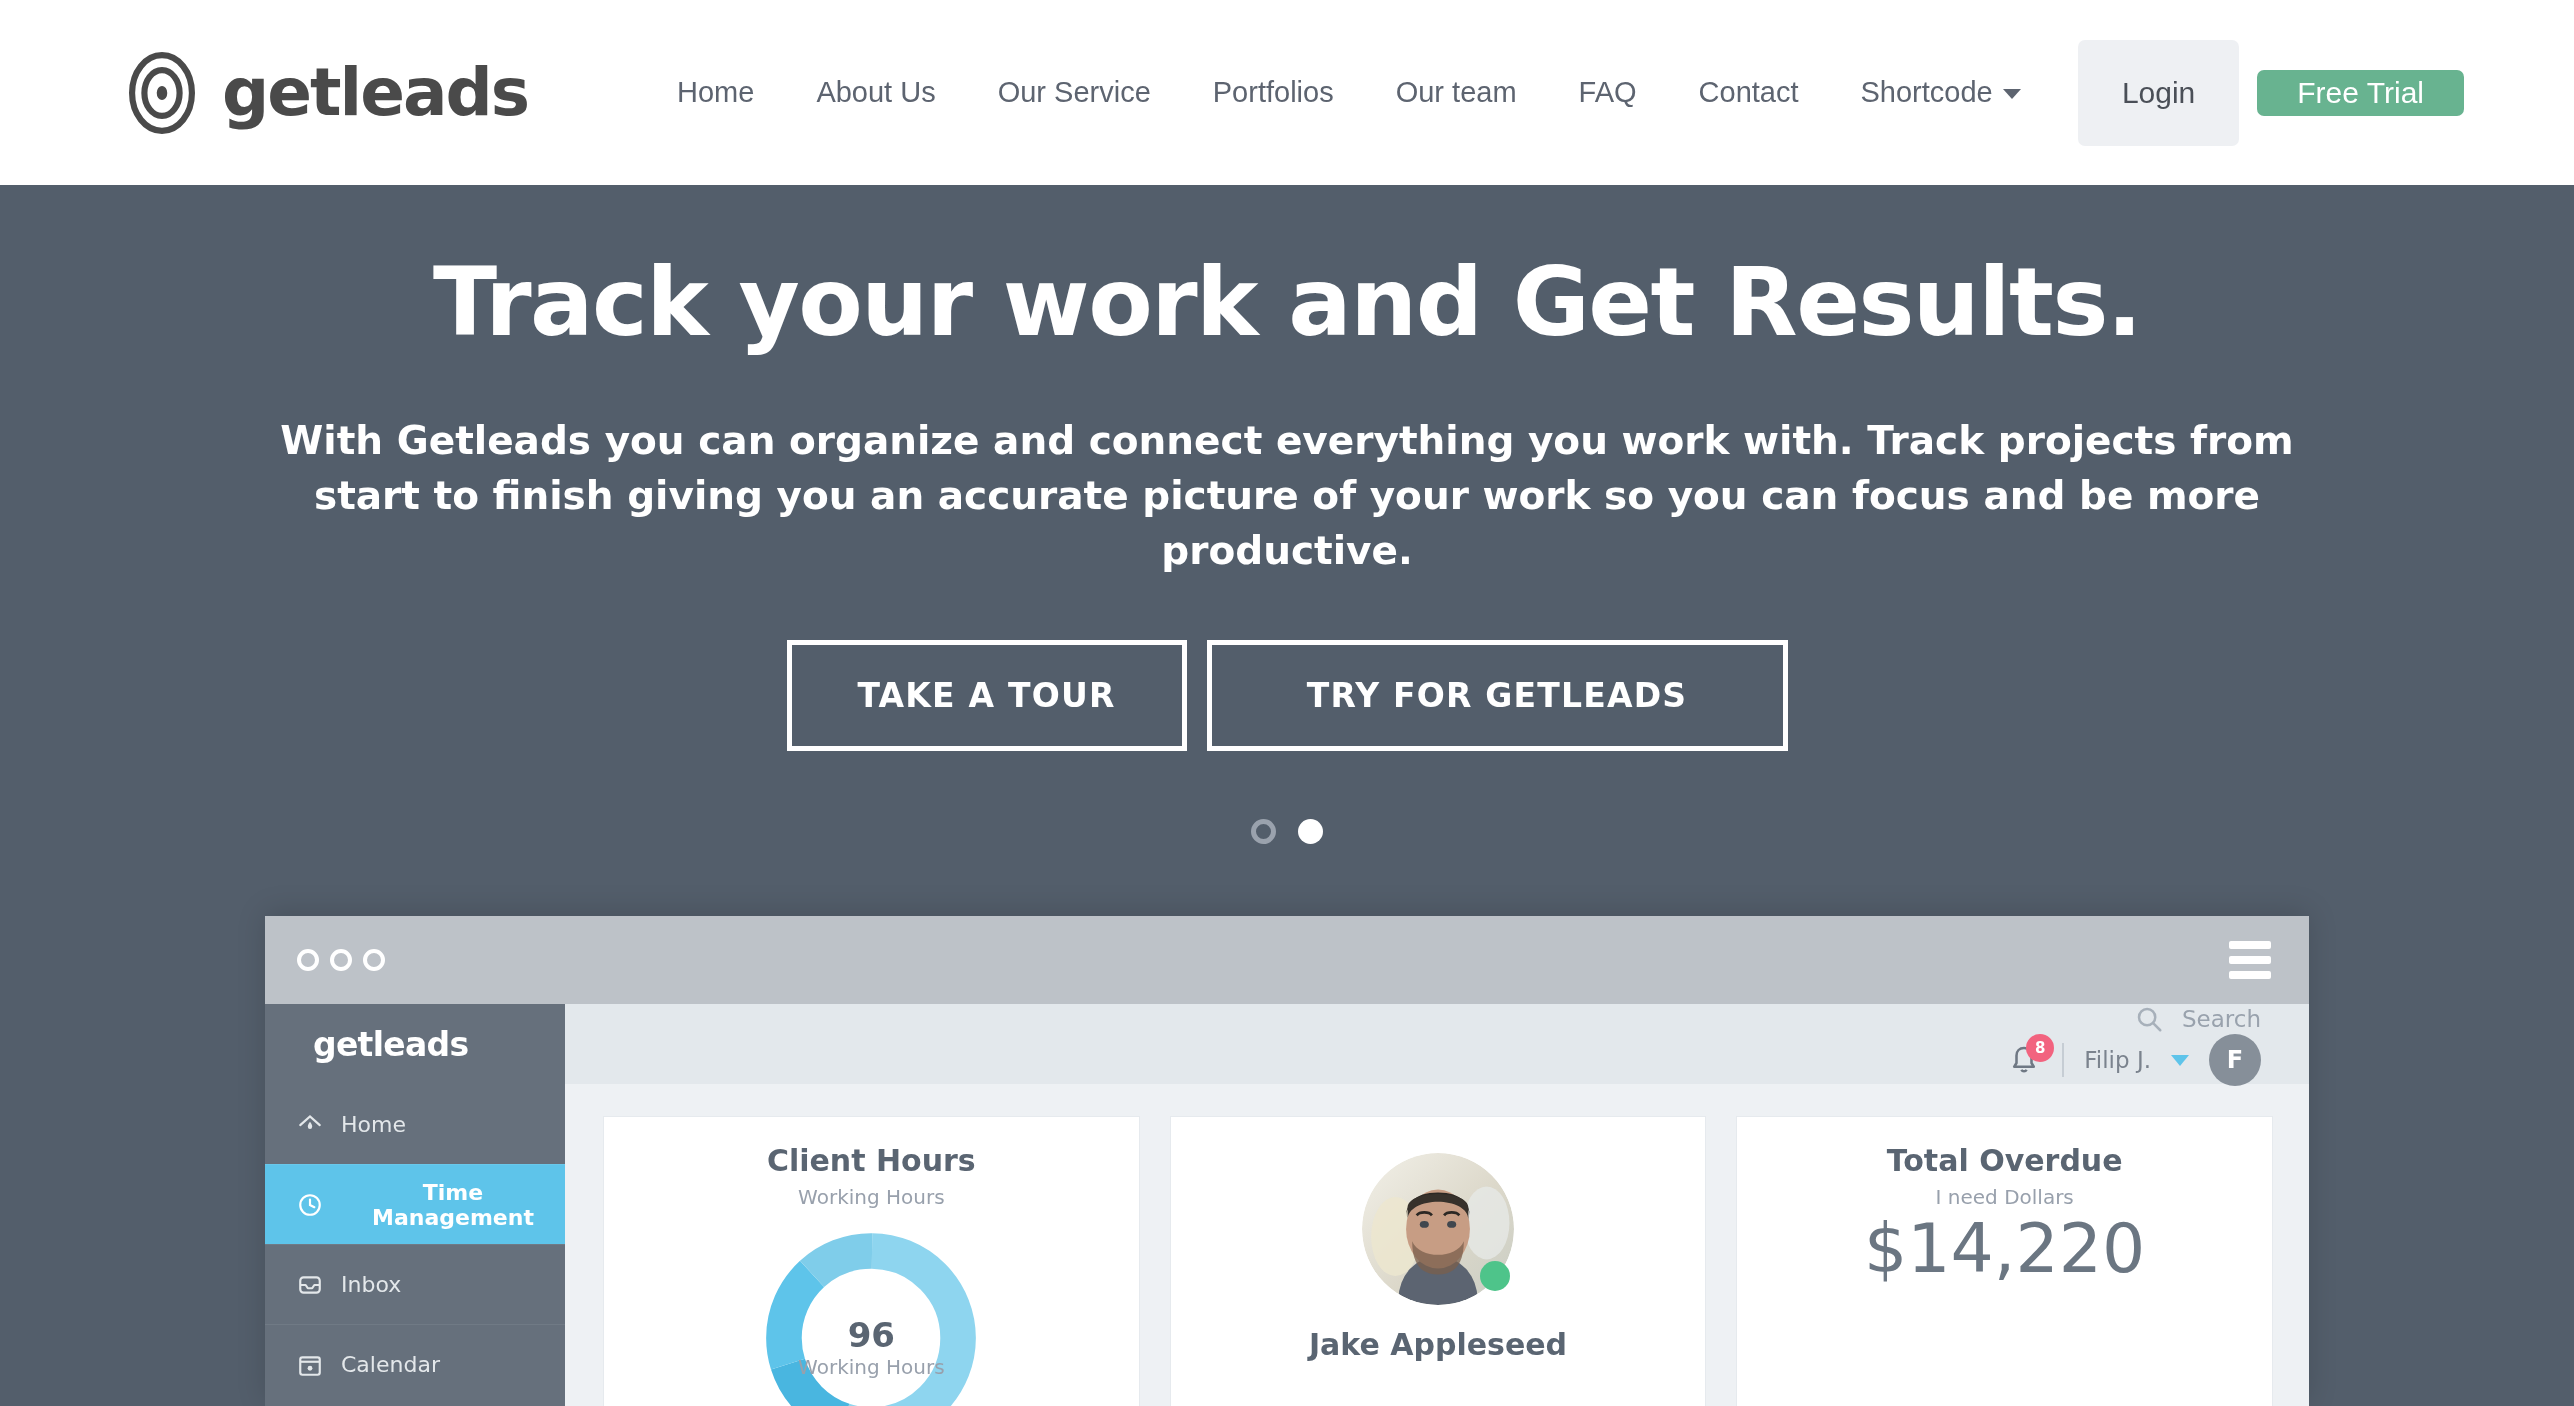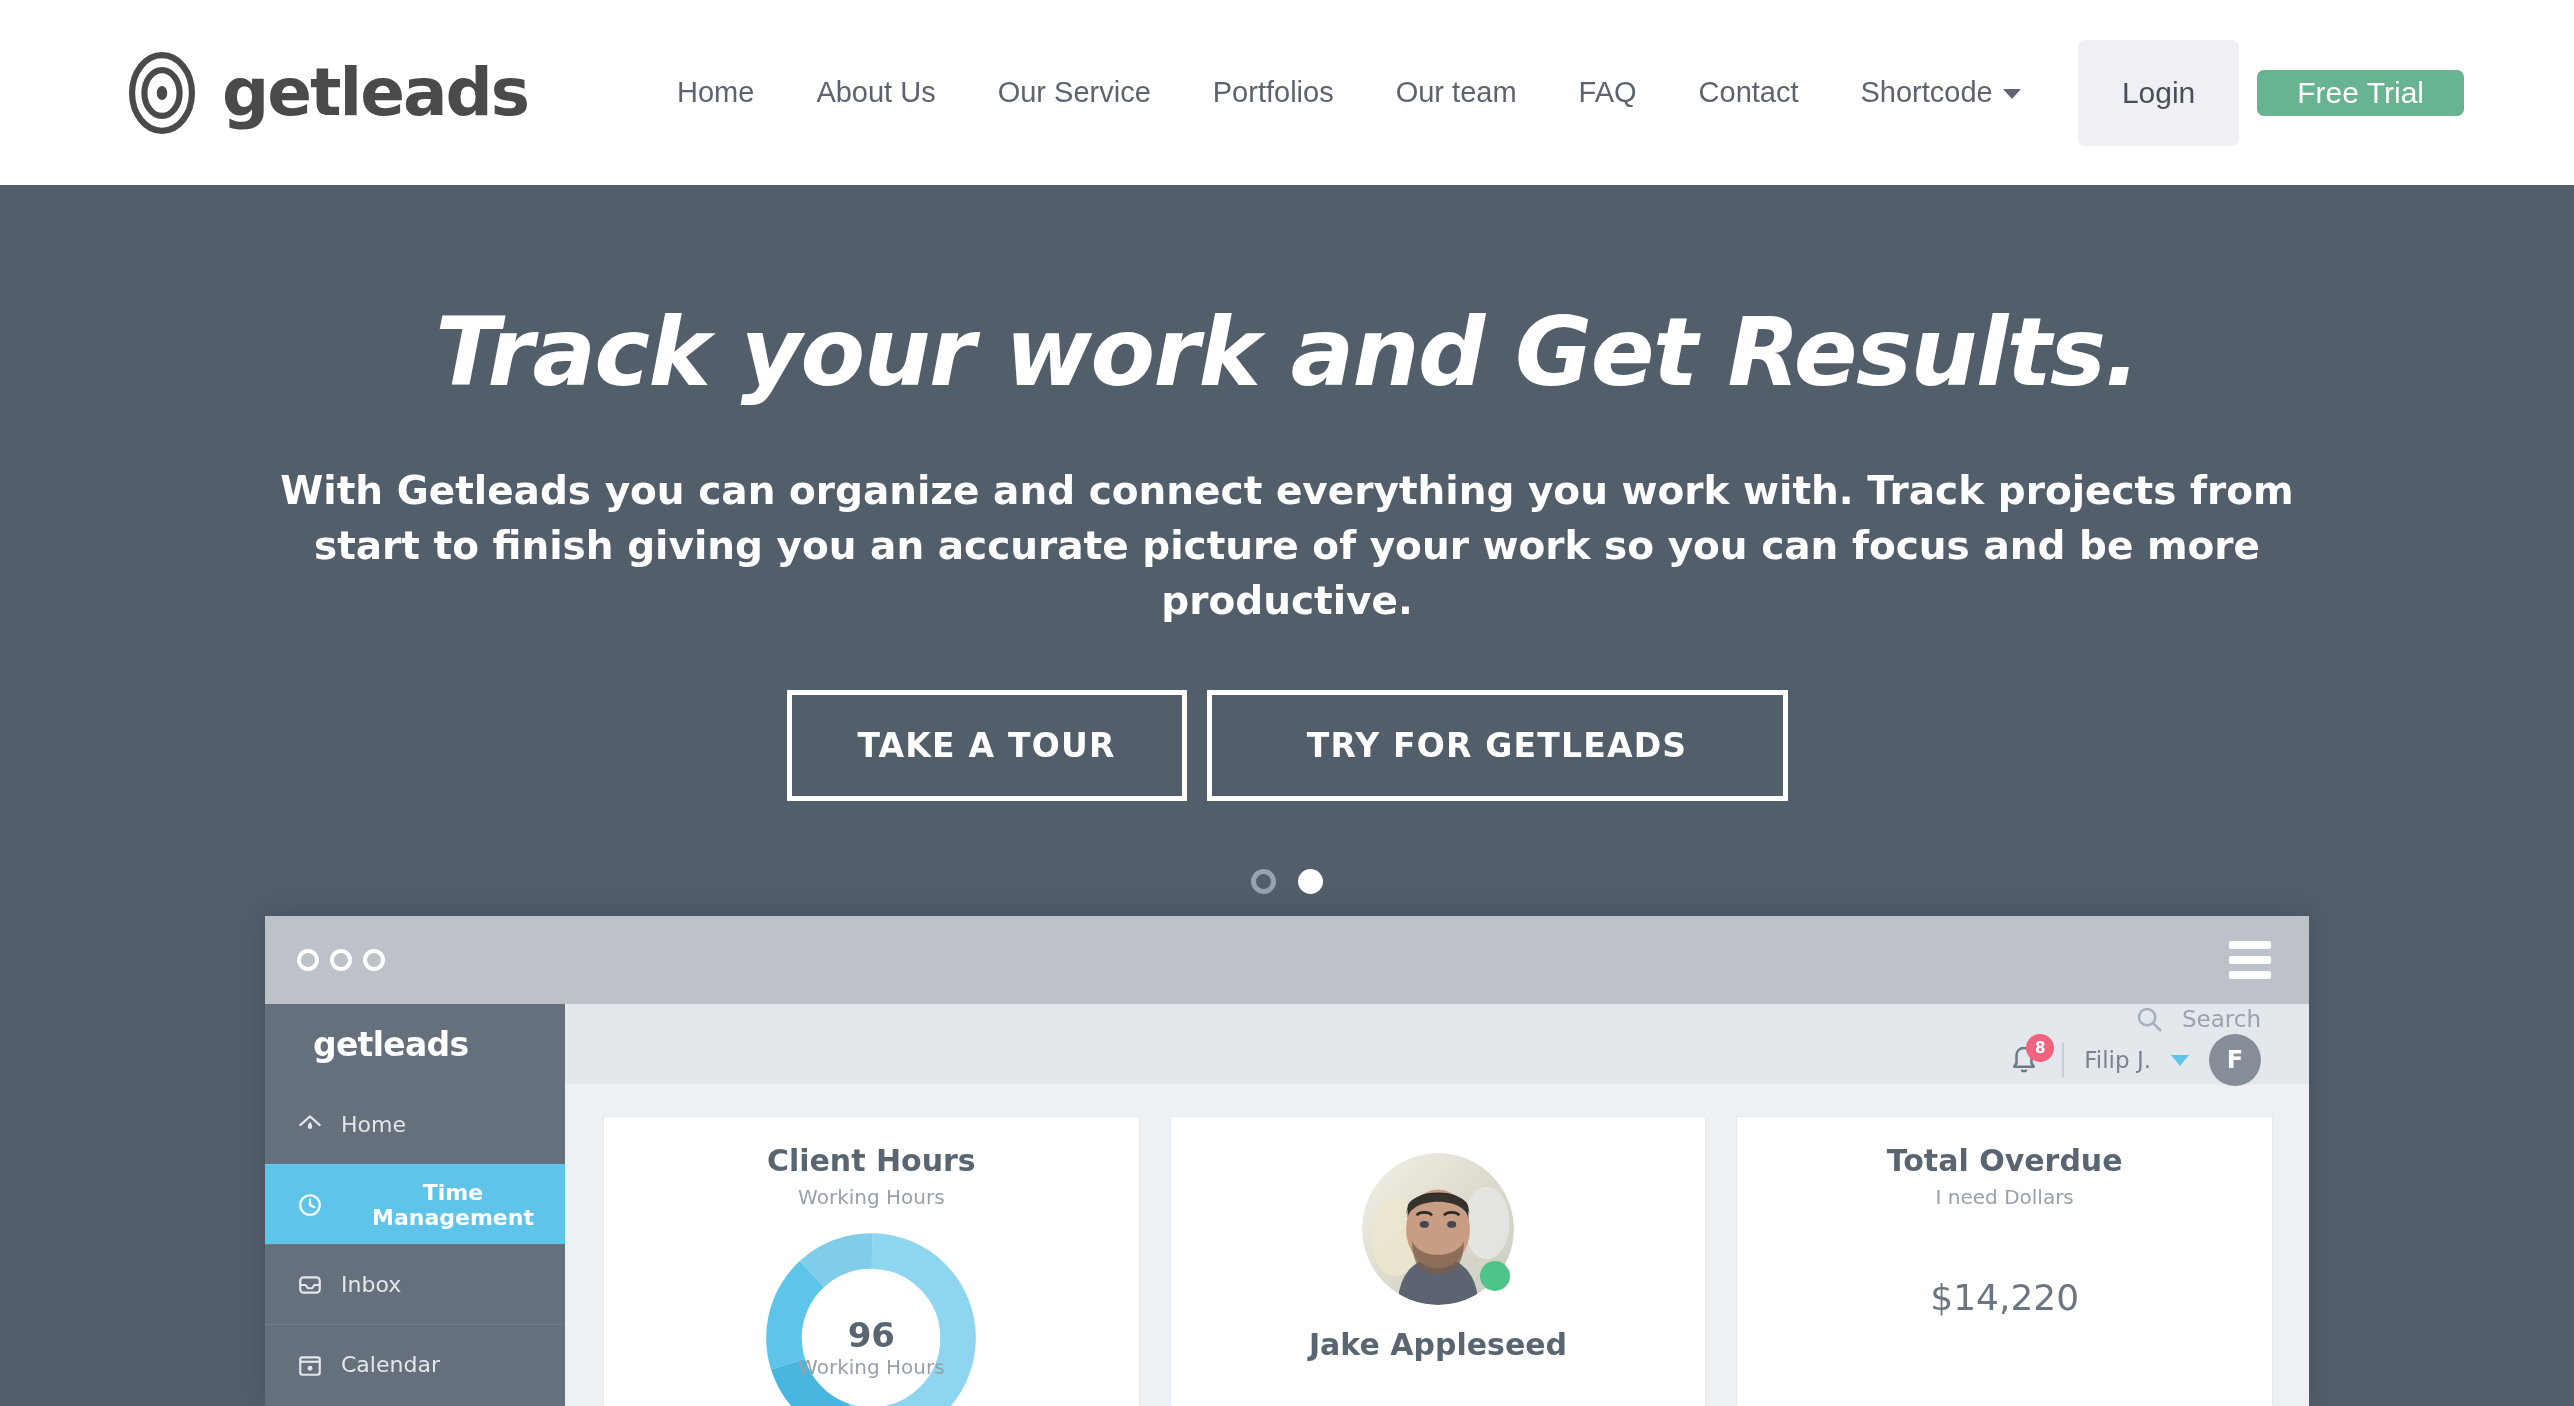--- a/index.html
+++ b/index.html
@@ -82,28 +82,27 @@
 
   
   .hero {
     position: relative;
     height: 1221px;
     background: #535e6b;
     text-align: center;
     overflow: hidden;
   }
   .hero-title {
-    margin-top: 119px;
+    margin-top: 69px;
     font-size: 94px;
     font-weight: bold;
     color: #ffffff;
     letter-spacing: -1.5px;
     line-height: 1.05;
     font-family: "DejaVu Sans", sans-serif;
-    font-style: italic;
   }
   .hero-sub {
     margin: 60px auto 0;
     max-width: 2070px;
     font-size: 39px;
     font-weight: bold;
     color: #ffffff;
     line-height: 1.42;
     font-family: "DejaVu Sans", sans-serif;
   }
@@ -316,23 +315,22 @@
     background: #4ec48a;
   }
   .profile-name {
     margin-top: 18px;
     font-size: 30px;
     font-weight: bold;
     color: #5a6572;
     font-family: "DejaVu Sans", sans-serif;
   }
   .big-amount {
-    margin-top: 68px;
     text-align: center;
-    font-size: 36px;
+    font-size: 68px;
     color: #6b7682;
     font-family: "DejaVu Sans", sans-serif;
   }
 </style>
 </head>
 <body>
 
 <div class="navbar">
 
   <div class="brand">

